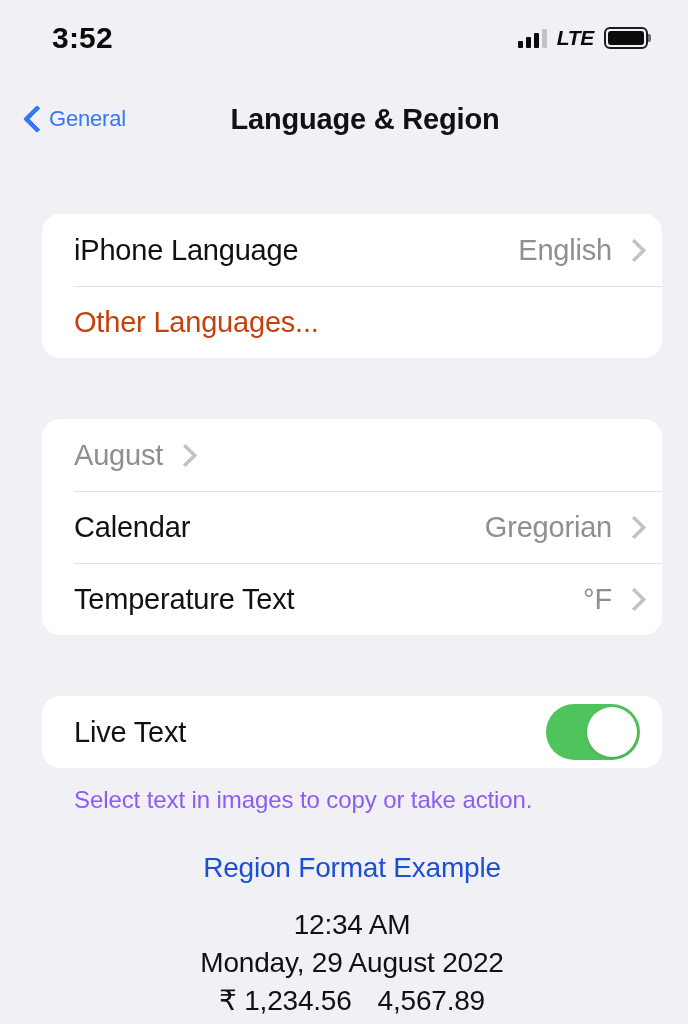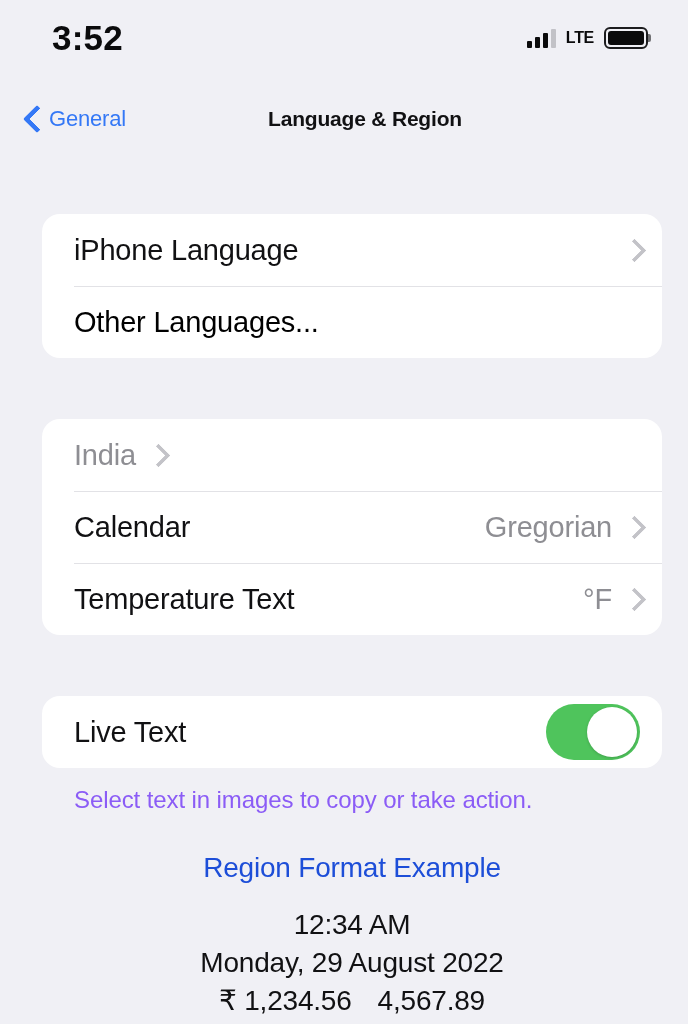--- a/index.html
+++ b/index.html
@@ -26,21 +26,21 @@
     position: absolute;
     top: 0; left: 0;
     width: 688px;
     height: 76px;
     display: flex;
     align-items: center;
     justify-content: space-between;
     padding: 0 40px 0 52px;
   }
   .status-time {
-    font-size: 35px;
+    font-size: 30px;
     font-weight: bold;
     color: #0b0b0c;
     letter-spacing: 0.2px;
   }
   .status-right {
     display: flex;
     align-items: center;
     gap: 10px;
   }
   .signal-bars {
@@ -54,24 +54,25 @@
     width: 5px;
     background: #0b0b0c;
     border-radius: 1px;
   }
   .signal-bars i:nth-child(1) { height: 7px; }
   .signal-bars i:nth-child(2) { height: 11px; }
   .signal-bars i:nth-child(3) { height: 15px; }
   .signal-bars i:nth-child(4) { height: 19px; background: #c2c2c7; }
 
   .lte-label {
-    font-size: 16px;
+    font-size: 21px;
     font-weight: bold;
     color: #0b0b0c;
     letter-spacing: -0.3px;
+    font-style: italic;
   }
   .battery {
     position: relative;
     width: 44px;
     height: 22px;
     border: 2px solid #1c1c1e;
     border-radius: 6px;
     padding: 2px;
   }
   .battery-fill {
@@ -133,21 +134,21 @@
     color: #3478f6;
     letter-spacing: -0.2px;
     white-space: nowrap;
   }
   .nav-title {
     position: absolute;
     left: 0; top: 50%;
     transform: translateY(-50%);
     width: 688px;
     text-align: center;
-    font-size: 21px;
+    font-size: 29px;
     font-weight: bold;
     color: #111113;
     letter-spacing: -0.2px;
     padding-left: 42px;
   }
 
   
   .content {
     position: absolute;
     top: 162px; left: 8px;
@@ -178,21 +179,21 @@
     position: absolute;
     left: 32px; right: 0; top: 0;
     height: 1px;
     background: #e2e2e6;
   }
   .row-label {
     font-size: 29px;
     color: #111113;
     letter-spacing: -0.2px;
   }
-  .row-label.link { color: #000000; }
+  .row-label.link { color: #c2410c; }
   .row-right {
     display: flex;
     align-items: center;
     gap: 14px;
   }
   .row-value {
     font-size: 29px;
     color: #8e8e93;
     letter-spacing: -0.2px;
   }
@@ -290,34 +291,35 @@
   </div>
 
   <div class="content">
 
     <div class="group-gap-1"></div>
 
     <div class="card">
       <div class="row">
         <span class="row-label">iPhone Language</span>
         <span class="row-right">
+          <span class="row-value">English</span>
           <span class="chevron-right"></span>
         </span>
       </div>
       <div class="row">
         <span class="row-label link">Other Languages...</span>
       </div>
     </div>
 
     <div class="group-gap-2"></div>
 
     <div class="card">
       <div class="row">
         <span class="row-right">
-          <span class="row-value">India</span>
+          <span class="row-value">August</span>
           <span class="chevron-right"></span>
         </span>
       </div>
       <div class="row">
         <span class="row-label">Calendar</span>
         <span class="row-right">
           <span class="row-value">Gregorian</span>
           <span class="chevron-right"></span>
         </span>
       </div>

